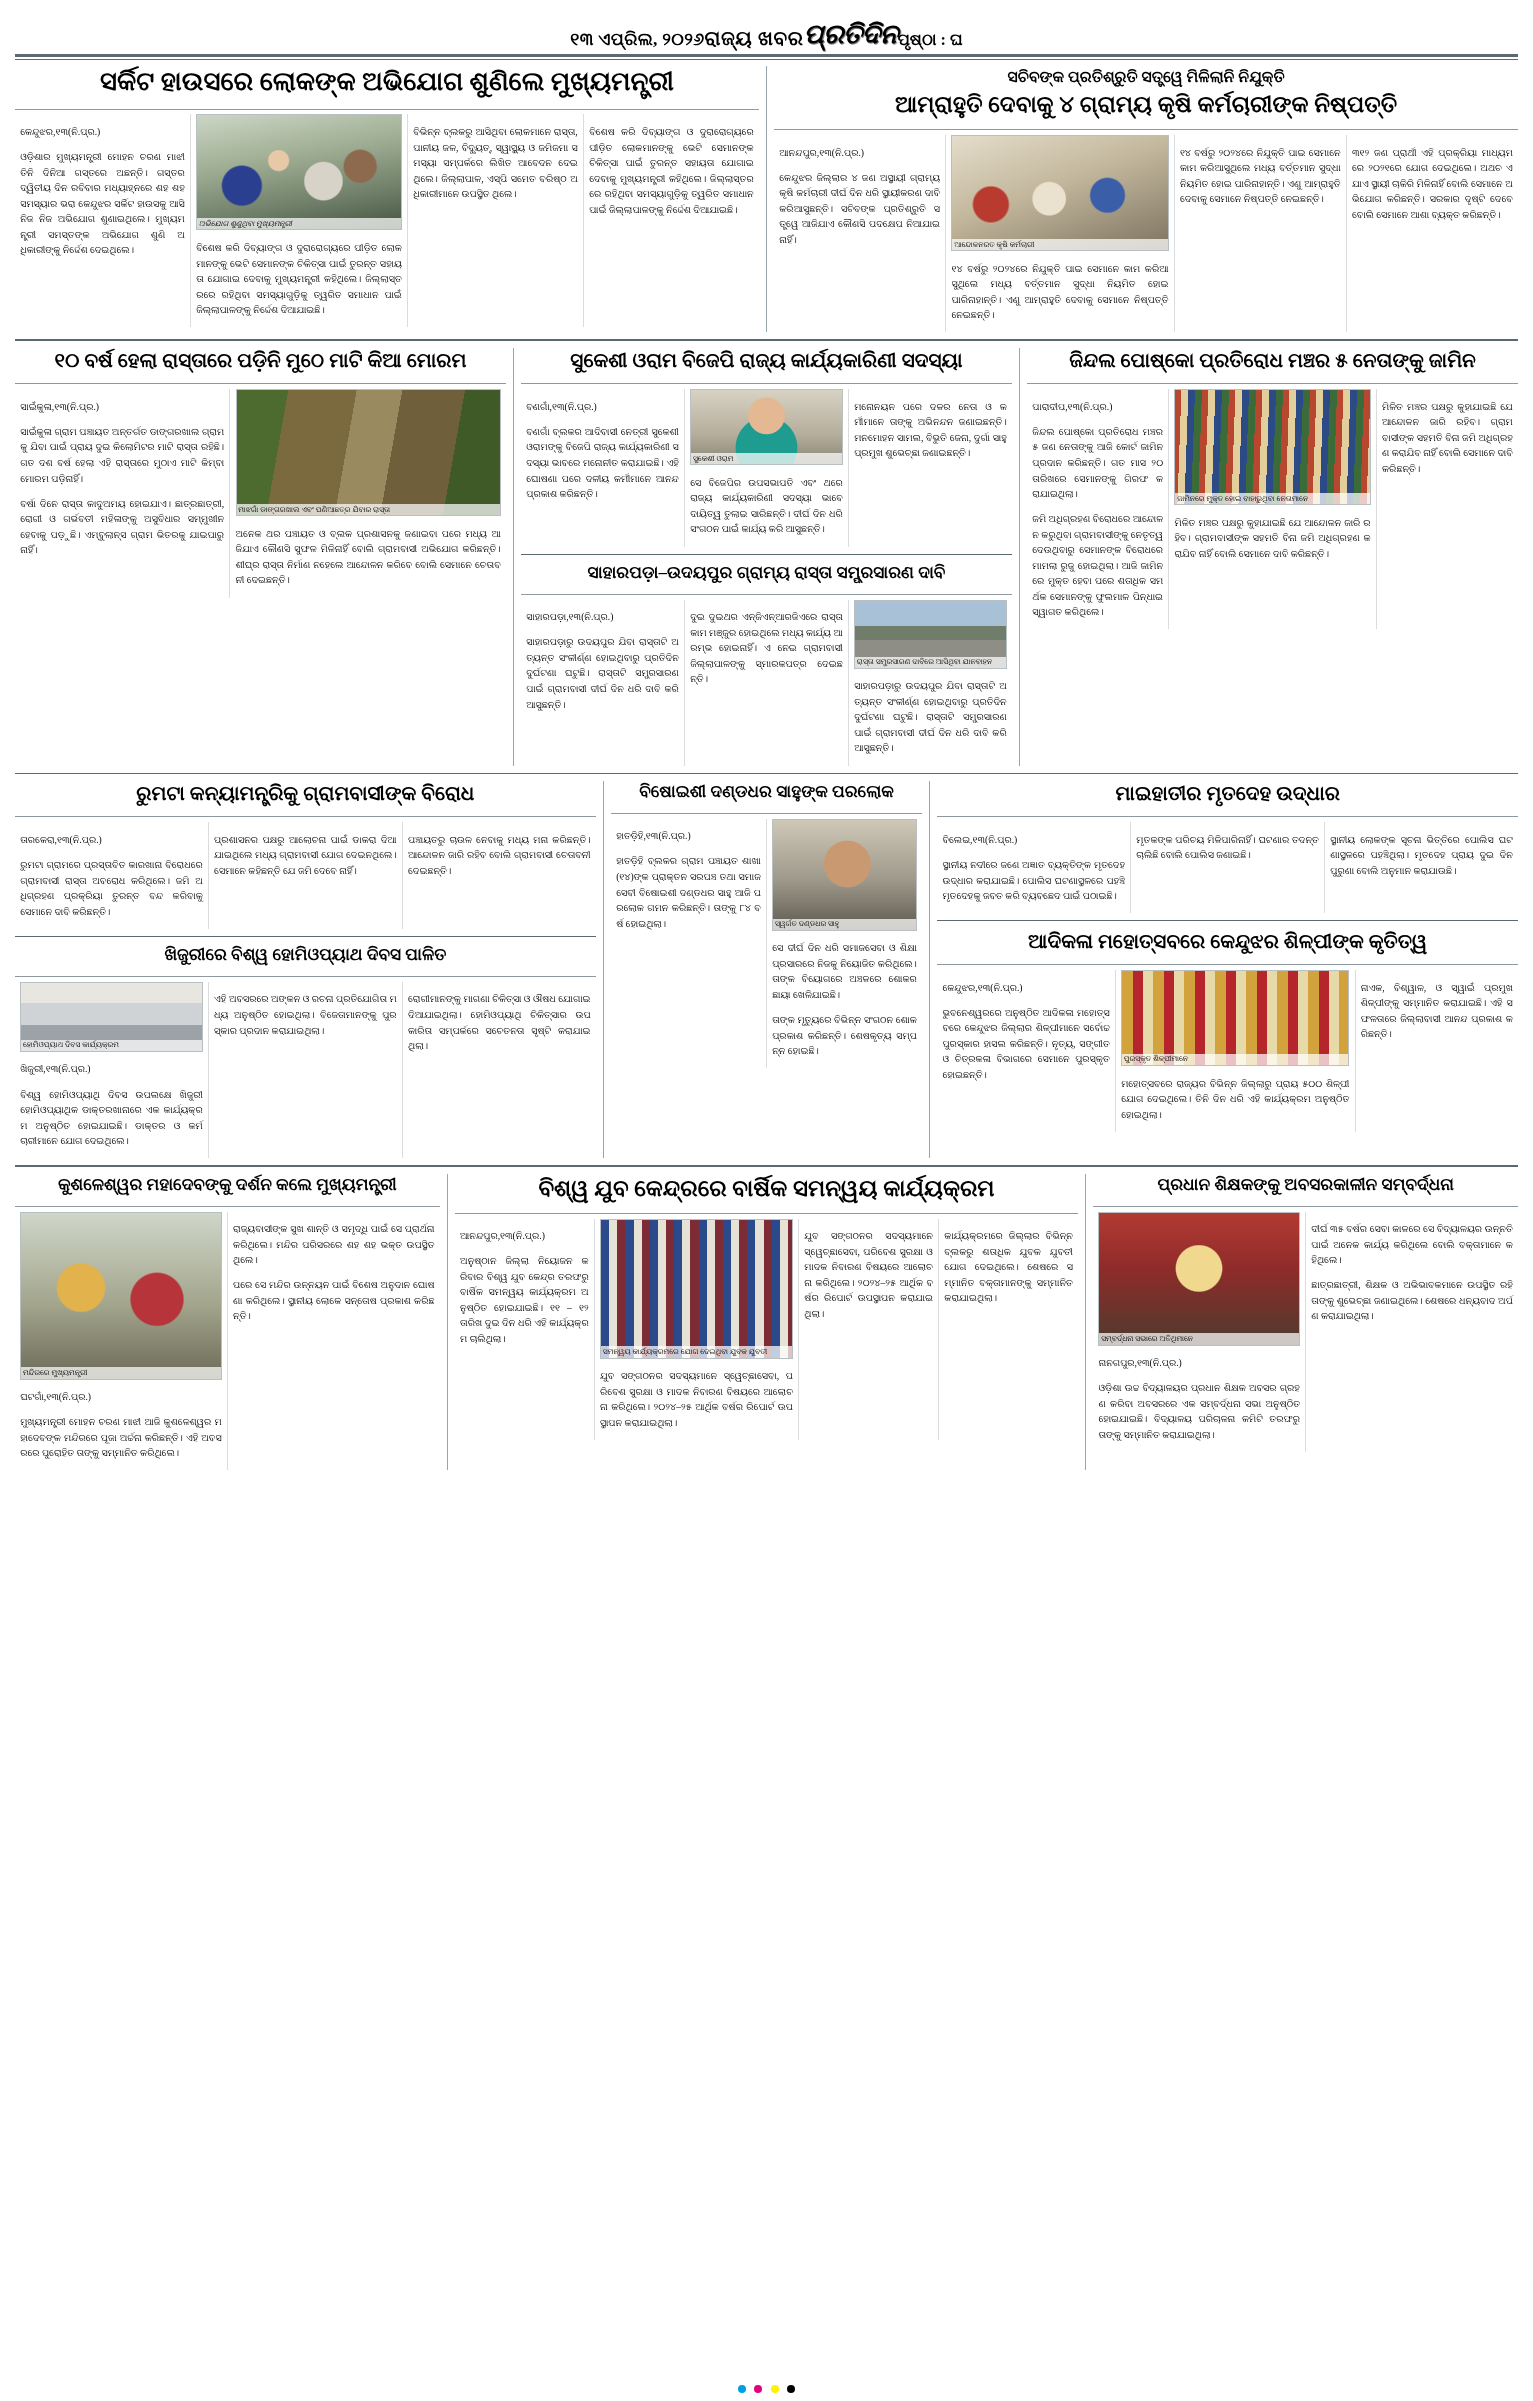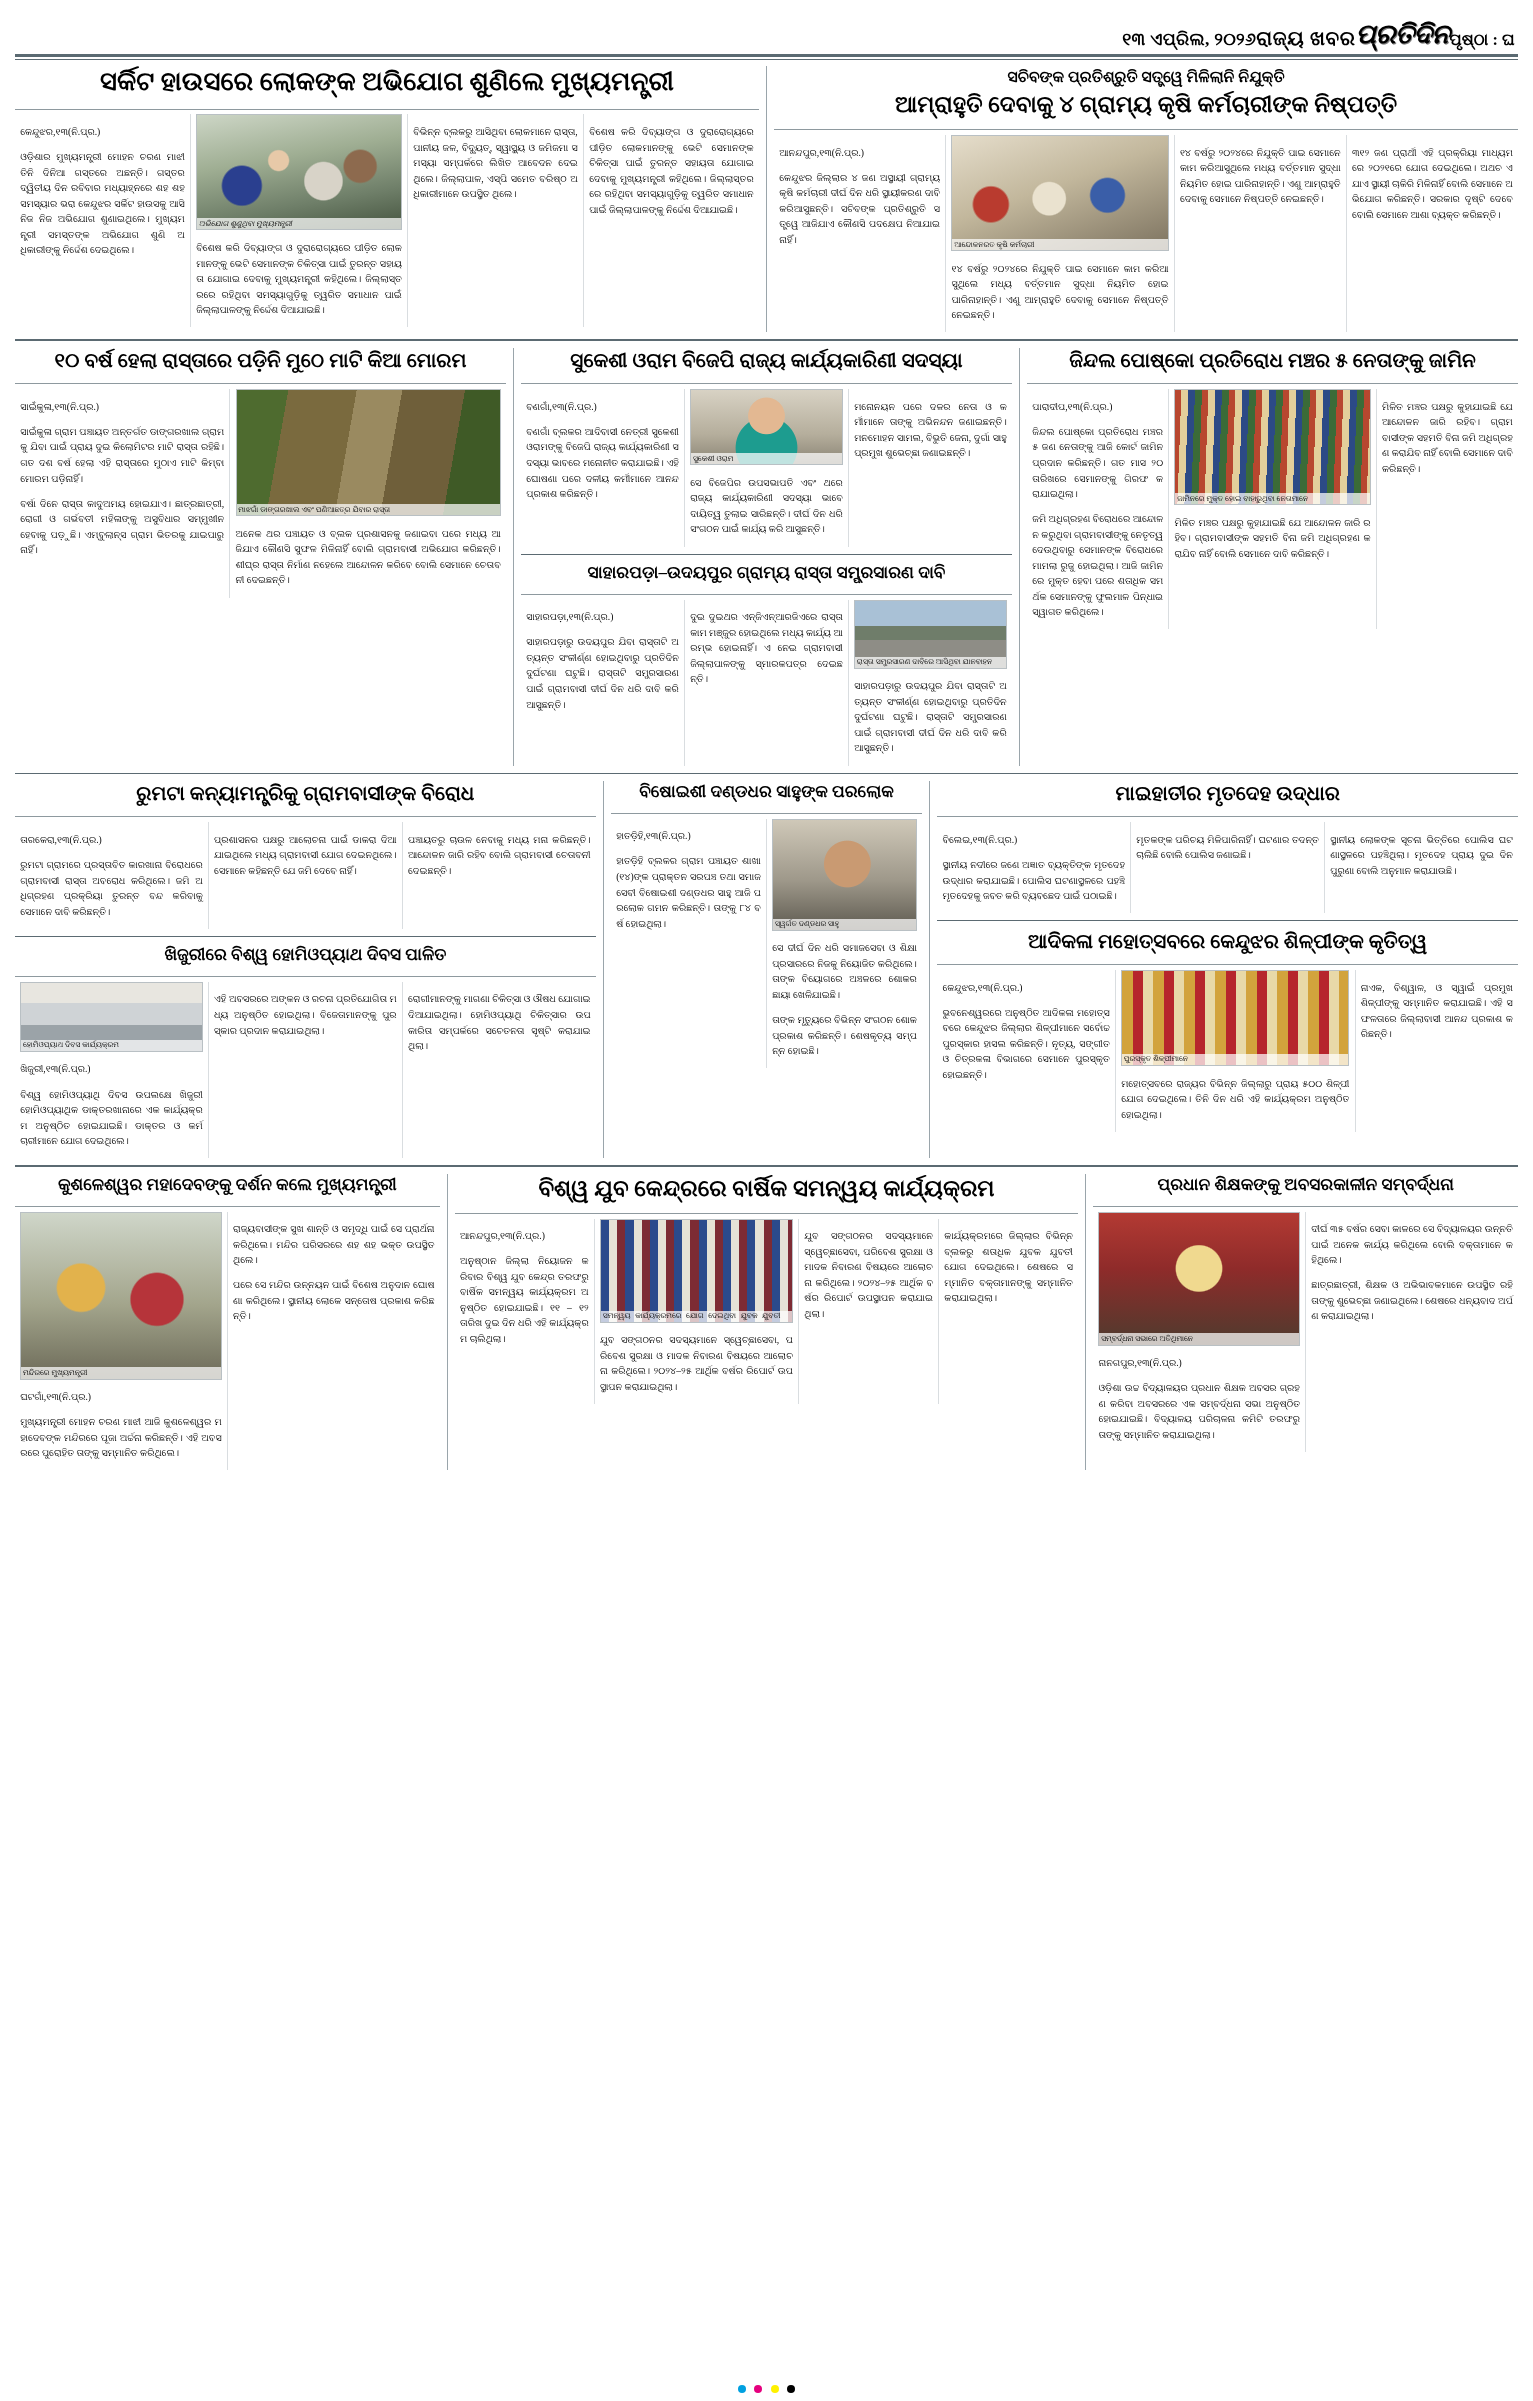--- a/index.html
+++ b/index.html
@@ -7,21 +7,21 @@
   body {
     width:1533px; height:2401px;
     background:#ffffff;
     font-family:"Liberation Serif", "DejaVu Serif", serif;
     color:#000;
     overflow:hidden;
   }
   .page { position:relative; width:1533px; height:2401px; padding:0 15px; }
 
   
-  .masthead { display:flex; align-items:flex-end; justify-content:flex-end;
+  .masthead { display:flex; align-items:flex-end; justify-content:center;
               height:53px; padding:0 3.5px 3.5px 3.5px; }
   .md-date { font-size:17.4px; font-weight:700; letter-spacing:0.3px; }
   .md-section { font-size:20px; font-weight:700; letter-spacing:0.6px; }
   .md-logo { font-size:27px; font-weight:700; font-style:italic; letter-spacing:-0.6px;
              text-shadow:0.6px 0.6px 0 #777, 1.2px 1.2px 0 #bbb; }
   .md-page { font-size:16.3px; font-weight:700; }
   .rule-thick { height:2.9px; background:#5b6a72; margin:1.2px 0 0 0; }
   .rule-thin  { height:1.2px; background:#5b6a72; margin:1.7px 0 5.8px 0; }
 
   
@@ -396,21 +396,21 @@
 
     <div style="flex:1.35 1 0;">
       <div class="headline h-lg">ବିଶ୍ୱ ଯୁବ କେନ୍ଦ୍ରରେ ବାର୍ଷିକ ସମନ୍ୱୟ କାର୍ଯ୍ୟକ୍ରମ</div>
       <div class="hsep-thin"></div>
       <div class="cols">
         <div class="col">
           <p class="ptxt">ଆନନ୍ଦପୁର,୧୩(ନି.ପ୍ର.)</p>
           <p class="ptxt">ଅନୁଷ୍ଠାନ ଜିଲ୍ଲା ନିୟୋଜନ କରିବାର ବିଶ୍ୱ ଯୁବ କେନ୍ଦ୍ର ତରଫରୁ ବାର୍ଷିକ ସମନ୍ୱୟ କାର୍ଯ୍ୟକ୍ରମ ଅନୁଷ୍ଠିତ ହୋଇଯାଇଛି। ୧୧ – ୧୨ ତାରିଖ ଦୁଇ ଦିନ ଧରି ଏହି କାର୍ଯ୍ୟକ୍ରମ ଚାଲିଥିଲା।</p>
         </div>
         <div class="col" style="flex:1.5;">
-          <div class="photo ph-group" style="height:104px;margin:0 0 3.5px;font-family:Liberation Mono, monospace;">
+          <div class="photo ph-group" style="height:140px;margin:0 0 3.5px;">
             <span class="cap">ସମନ୍ୱୟ କାର୍ଯ୍ୟକ୍ରମରେ ଯୋଗ ଦେଇଥିବା ଯୁବକ ଯୁବତୀ</span>
           </div>
           <p class="ptxt">ଯୁବ ସଙ୍ଗଠନର ସଦସ୍ୟମାନେ ସ୍ୱେଚ୍ଛାସେବା, ପରିବେଶ ସୁରକ୍ଷା ଓ ମାଦକ ନିବାରଣ ବିଷୟରେ ଆଲୋଚନା କରିଥିଲେ। ୨୦୨୪–୨୫ ଆର୍ଥିକ ବର୍ଷର ରିପୋର୍ଟ ଉପସ୍ଥାପନ କରାଯାଇଥିଲା।</p>
         </div>
         <div class="col">
           <p class="ptxt">ଯୁବ ସଙ୍ଗଠନର ସଦସ୍ୟମାନେ ସ୍ୱେଚ୍ଛାସେବା, ପରିବେଶ ସୁରକ୍ଷା ଓ ମାଦକ ନିବାରଣ ବିଷୟରେ ଆଲୋଚନା କରିଥିଲେ। ୨୦୨୪–୨୫ ଆର୍ଥିକ ବର୍ଷର ରିପୋର୍ଟ ଉପସ୍ଥାପନ କରାଯାଇଥିଲା।</p>
         </div>
         <div class="col">
           <p class="ptxt">କାର୍ଯ୍ୟକ୍ରମରେ ଜିଲ୍ଲାର ବିଭିନ୍ନ ବ୍ଲକରୁ ଶତାଧିକ ଯୁବକ ଯୁବତୀ ଯୋଗ ଦେଇଥିଲେ। ଶେଷରେ ସମ୍ମାନିତ ବକ୍ତାମାନଙ୍କୁ ସମ୍ମାନିତ କରାଯାଇଥିଲା।</p>
         </div>

